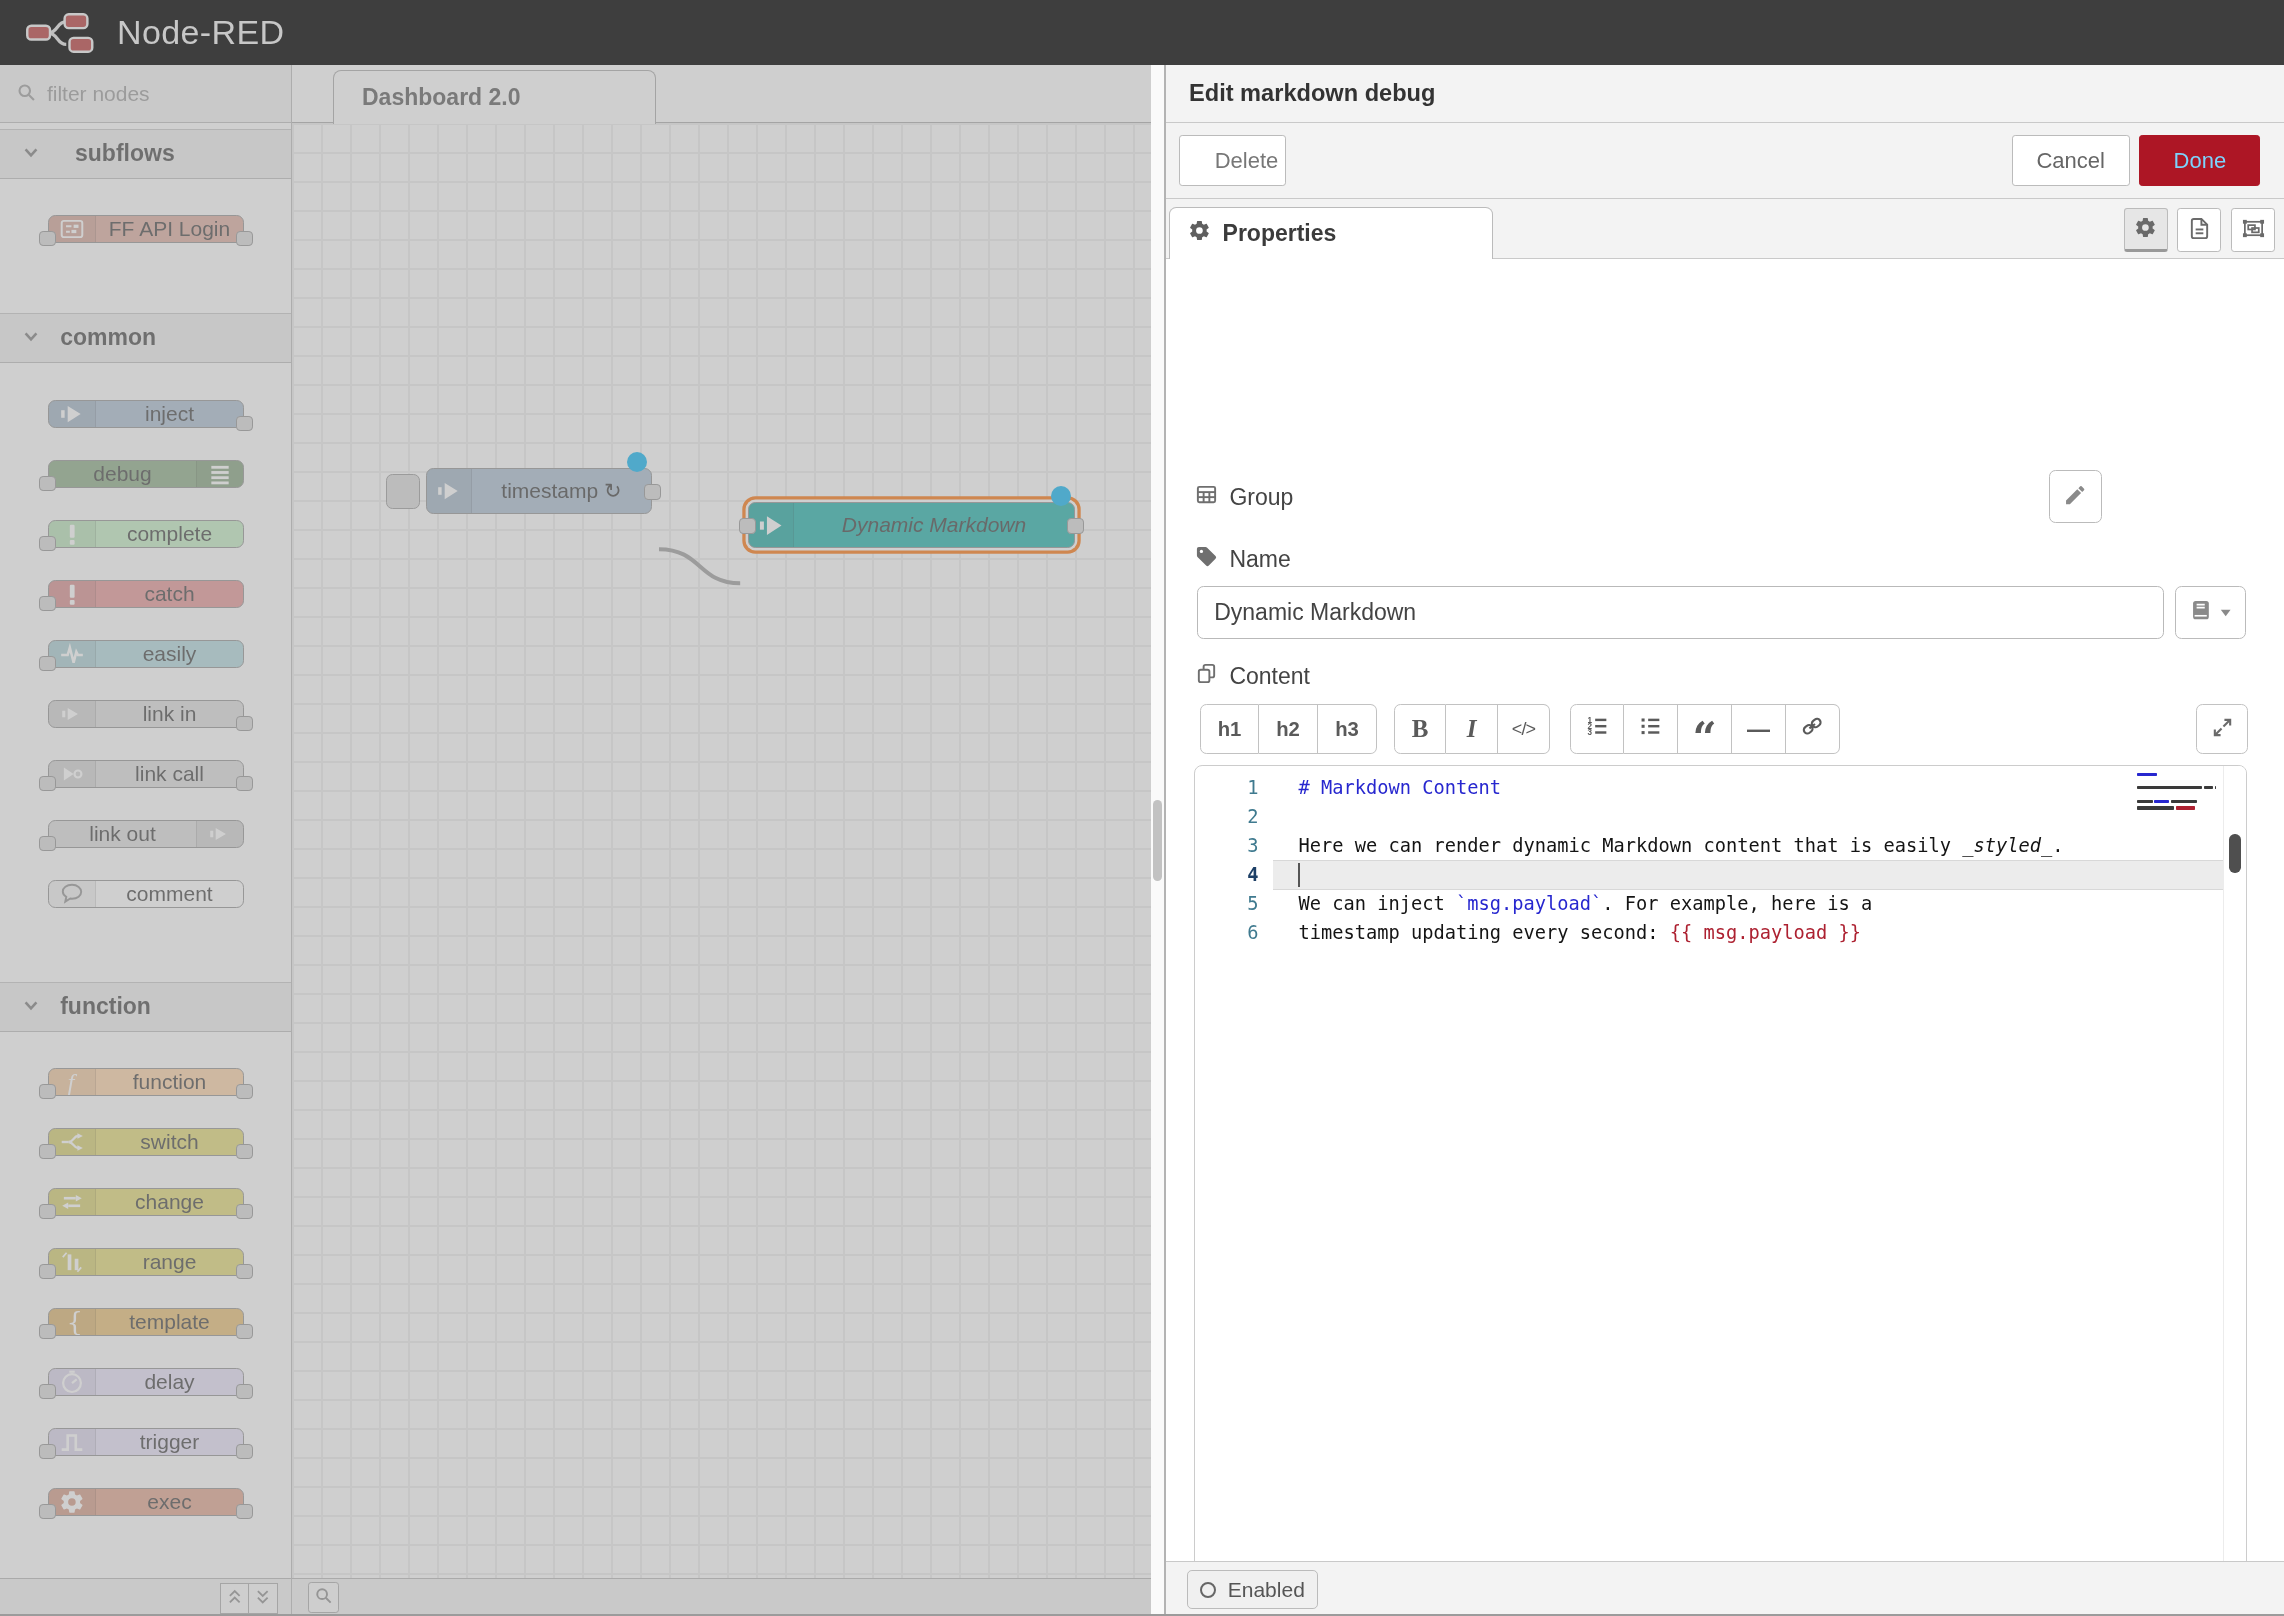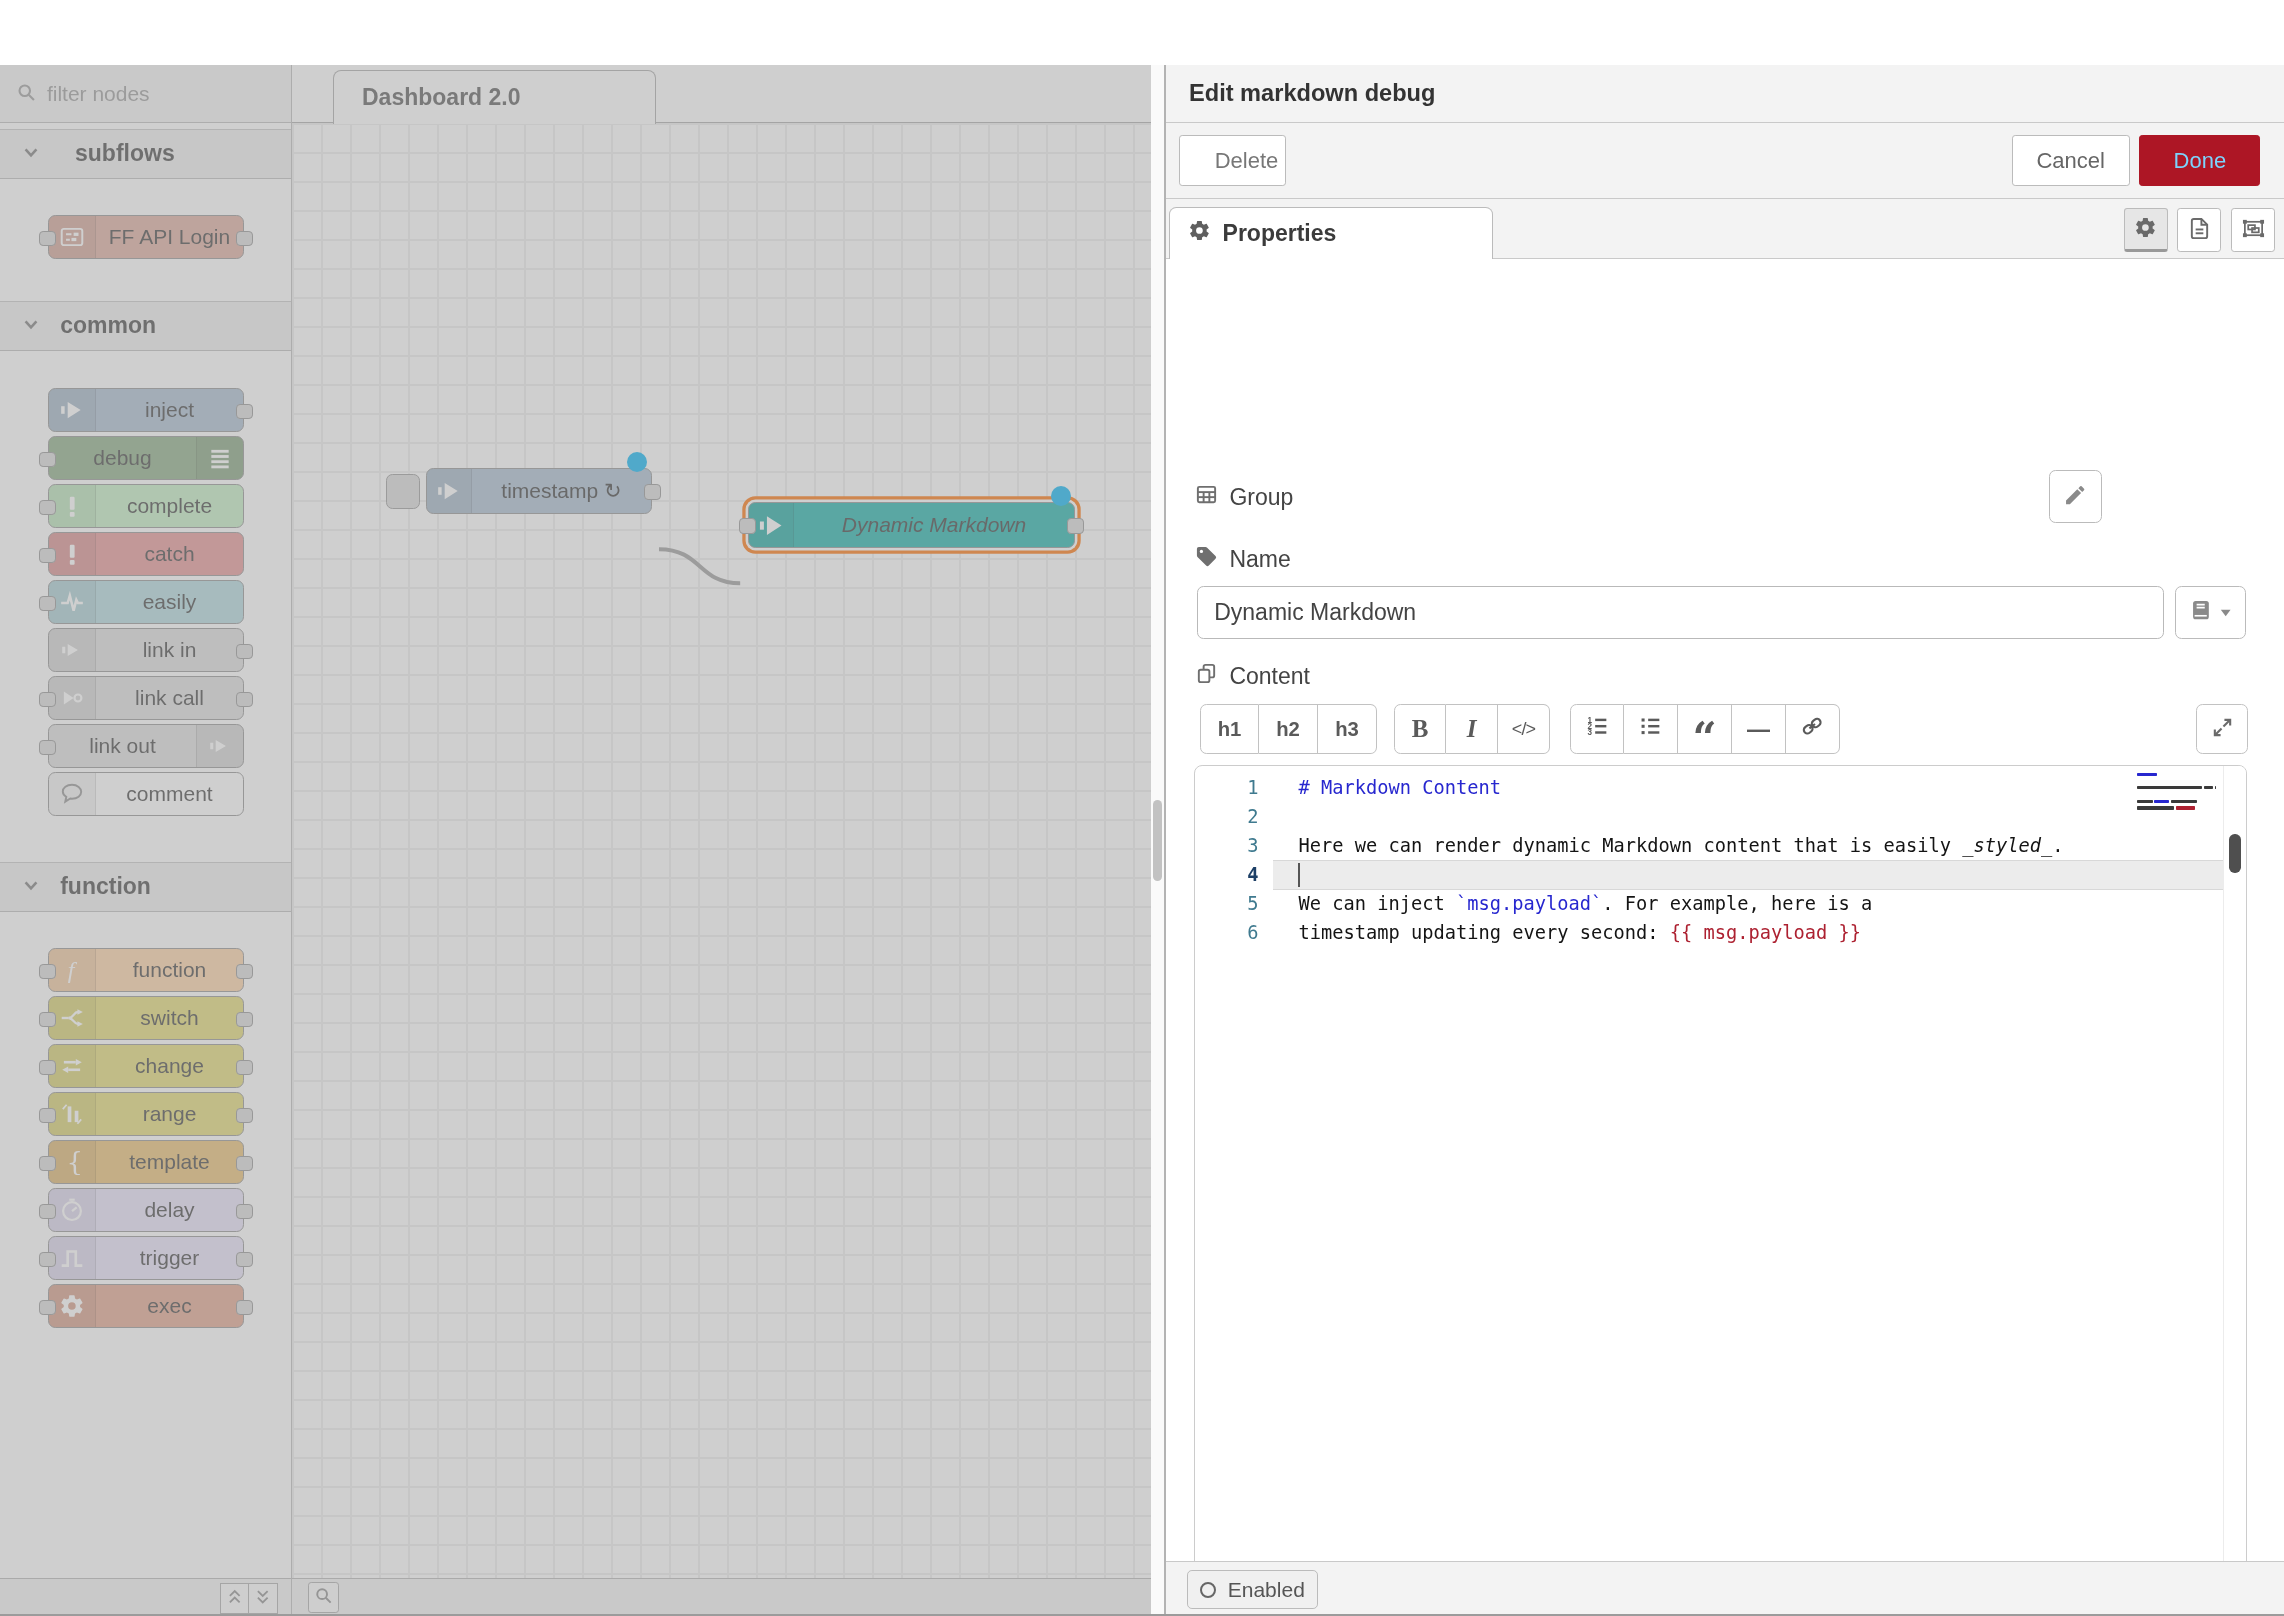--- a/index.html
+++ b/index.html
@@ -16,21 +16,21 @@
   .palette { position:absolute; left:0; top:65px; width:292px; height:1551px; background:#fff; border-right:1.6px solid #bbb; z-index:10; overflow:hidden; }
   .filter-row { height:58px; background:#f3f3f3; border-bottom:1.6px solid #bbb; display:flex; align-items:center; padding:0 16.2px; gap:9.7px; }
   .filter-row input { border:none; outline:none; background:transparent; font-size:21px; color:#555; width:203px; font-family:"Liberation Sans",sans-serif; }
   .filter-row input::placeholder { color:#979797; }
   .cat-band { height:50px; background:#efefef; border-top:0.8px solid #c6c6c6; border-bottom:0.8px solid #bbb; display:flex; align-items:center; gap:16.2px; padding-left:18px; }
   .cat-band .cat-label { font-size:23px; font-weight:bold; color:#3f3f3f; }
   .cat-band svg { color:#777; }
   .cat-nodes { padding:36px 0 38px 0; background:#fff; }
   .sec-common .cat-nodes { padding:37px 0 42px 0; }
   .sec-subflows .cat-band { margin-top:5.7px;gap:31px; }
-  .pnode { position:relative; margin:0 0 4px 48px; width:196px; height:44px; border:1.6px solid #8f8f8f; border-radius:7.3px; color:#fff; }
+  .pnode { position:relative; margin:0 0 32px 48px; width:196px; height:28px; border:1.6px solid #8f8f8f; border-radius:7.3px; color:#fff; }
   .pnode .stripe { position:absolute; top:0; bottom:0; width:47px; background:rgba(0,0,0,0.055); display:flex; align-items:center; justify-content:center; }
   .pnode .stripe.sL { left:0; border-right:0.8px solid rgba(0,0,0,0.12); border-radius:5.7px 0 0 5.7px; }
   .pnode .stripe.sR { right:0; border-left:0.8px solid rgba(0,0,0,0.12); border-radius:0 5.7px 5.7px 0; }
   .pnode .plabel { position:absolute; inset:0; display:flex; align-items:center; justify-content:center; font-size:21px; color:#3a3a3a; white-space:nowrap; }
   .pnode.iL .plabel { left:47px; }
   .pnode.iR .plabel { right:47px; }
   .pport { position:absolute; width:17px; height:15.4px; background:#d9d9d9; border:1.6px solid #909090; border-radius:4.1px; top:15.4px; }
   .pport.in { left:-9.7px; } .pport.out { right:-9.7px; }
 
   .palette-footer { position:absolute; left:0; bottom:0; width:100%; height:38px; background:#f3f3f3; border-top:1.6px solid #b5b5b5; }
@@ -135,20 +135,30 @@
   .btn-enabled { position:absolute; left:21px; top:8.1px; width:131px; height:39px; background:#f0f0f0; border:0.8px solid #bbb; border-radius:4.9px; display:flex; align-items:center; justify-content:center; gap:11.4px; font-size:21px; color:#555; }
   .circ { width:16.2px; height:16.2px; border:2px solid #666; border-radius:50%; }
 
   .win-bottom { position:absolute; left:0; bottom:0; width:100%; height:2.4px; background:#9b9b9b; z-index:70; }
 </style>
 </head>
 <body>
 
 <div class="root">
 
+  <header class="hdr">
+    <svg class="logo-svg" width="78" height="44" viewBox="0 0 96 54">
+      <path d="M30 27 C42 27 40 13 52 13" stroke="#c0c0c0" stroke-width="4" fill="none"></path>
+      <path d="M30 27 C42 27 40 41 52 41" stroke="#c0c0c0" stroke-width="4" fill="none"></path>
+      <rect x="4" y="18" width="28" height="17" rx="5" fill="#aa6666" stroke="#c8c8c8" stroke-width="3"></rect>
+      <rect x="50" y="4" width="28" height="17" rx="5" fill="#aa6666" stroke="#c8c8c8" stroke-width="3"></rect>
+      <rect x="56" y="33" width="28" height="17" rx="5" fill="#aa6666" stroke="#c8c8c8" stroke-width="3"></rect>
+    </svg>
+    <span class="logotype">Node-RED</span>
+  </header>
 
   <aside class="palette">
     <div class="filter-row">
       <span>
         <svg width="21" height="21" viewBox="0 0 24 24" fill="none" stroke="#999" stroke-width="2.4">
             <circle cx="10" cy="10" r="6"></circle>
             <line x1="14.5" y1="14.5" x2="20.5" y2="20.5"></line>
           </svg>
       </span>
       <input type="text" placeholder="filter nodes" style="">

